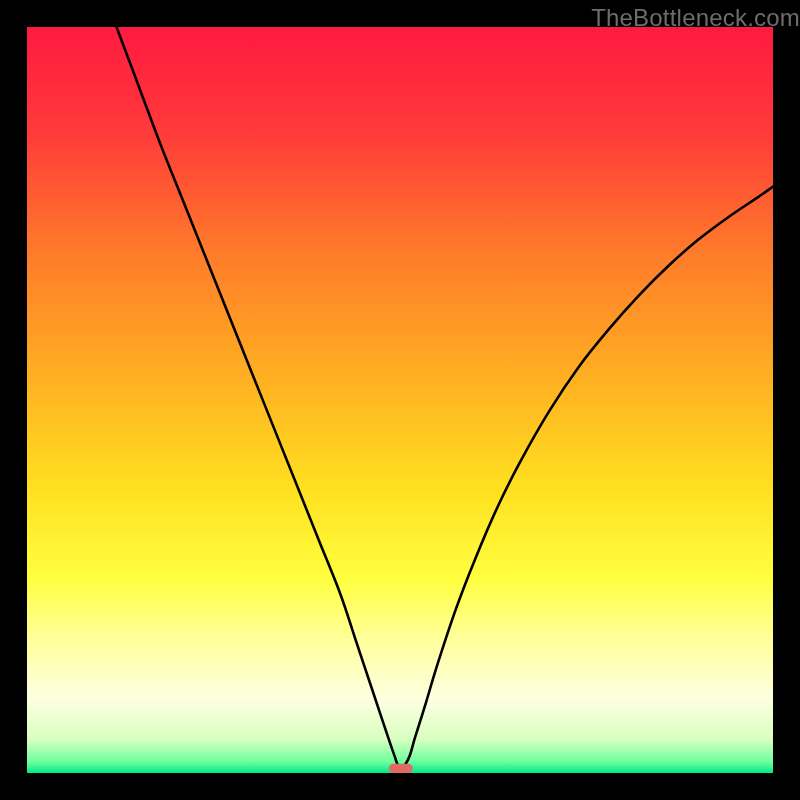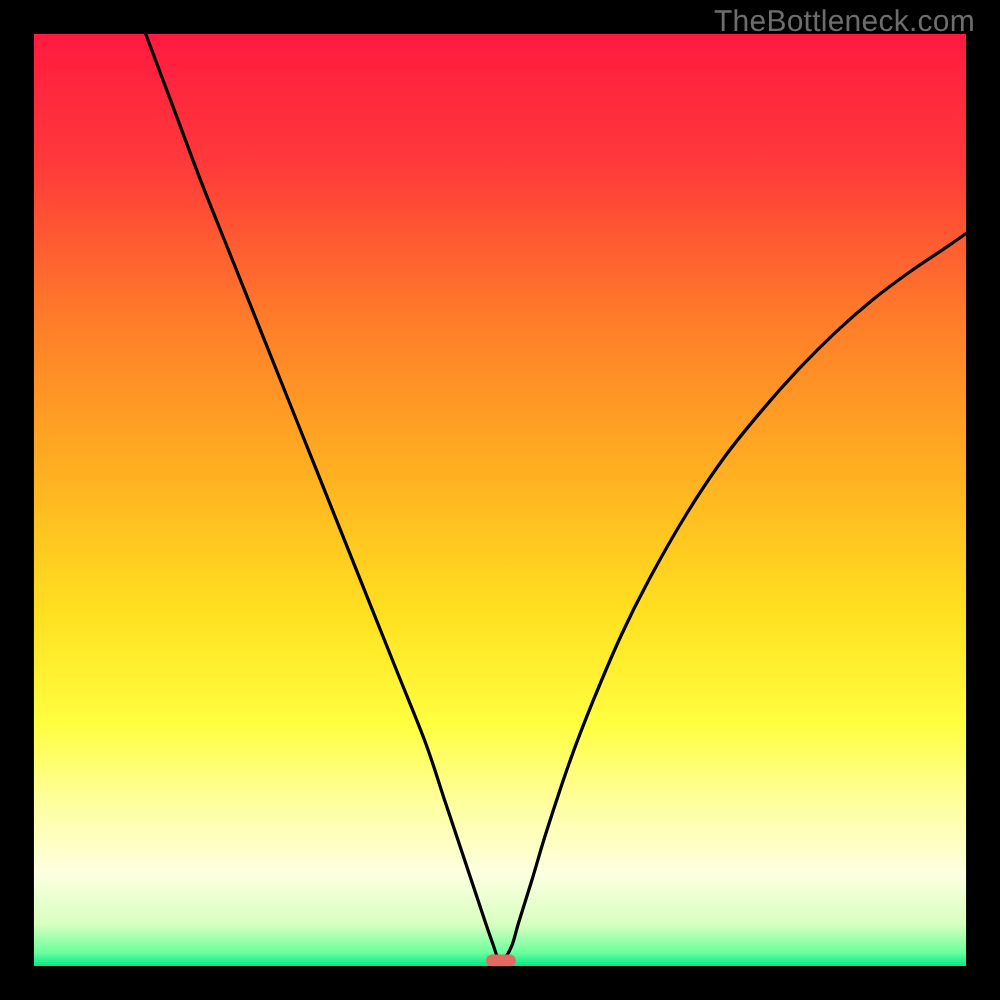--- a/index.html
+++ b/index.html
@@ -22,21 +22,21 @@
   .plot {
     position: absolute;
     left: 0;
     top: 0;
     width: 746px;
     height: 746px;
   }
   .watermark {
     position: absolute;
     top: 4px;
-    right: 20px;
+    right: 0;
     color: #6d6d6d;
     font-size: 24px;
     font-weight: 500;
     letter-spacing: 0.2px;
     user-select: none;
   }
   svg { display: block; }
 </style>
 </head>
 <body>

